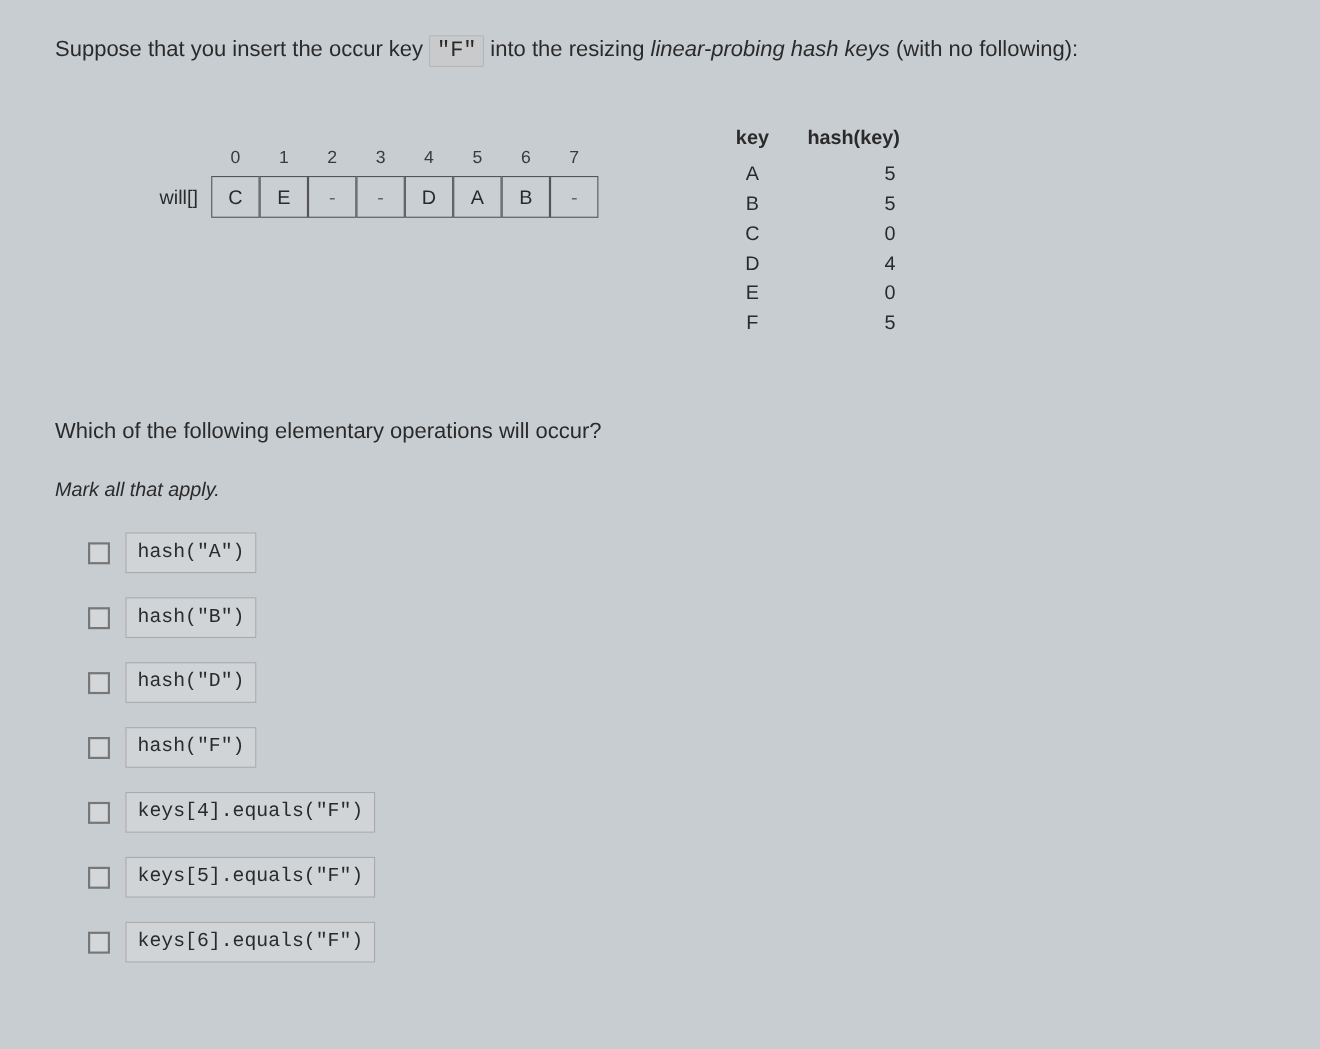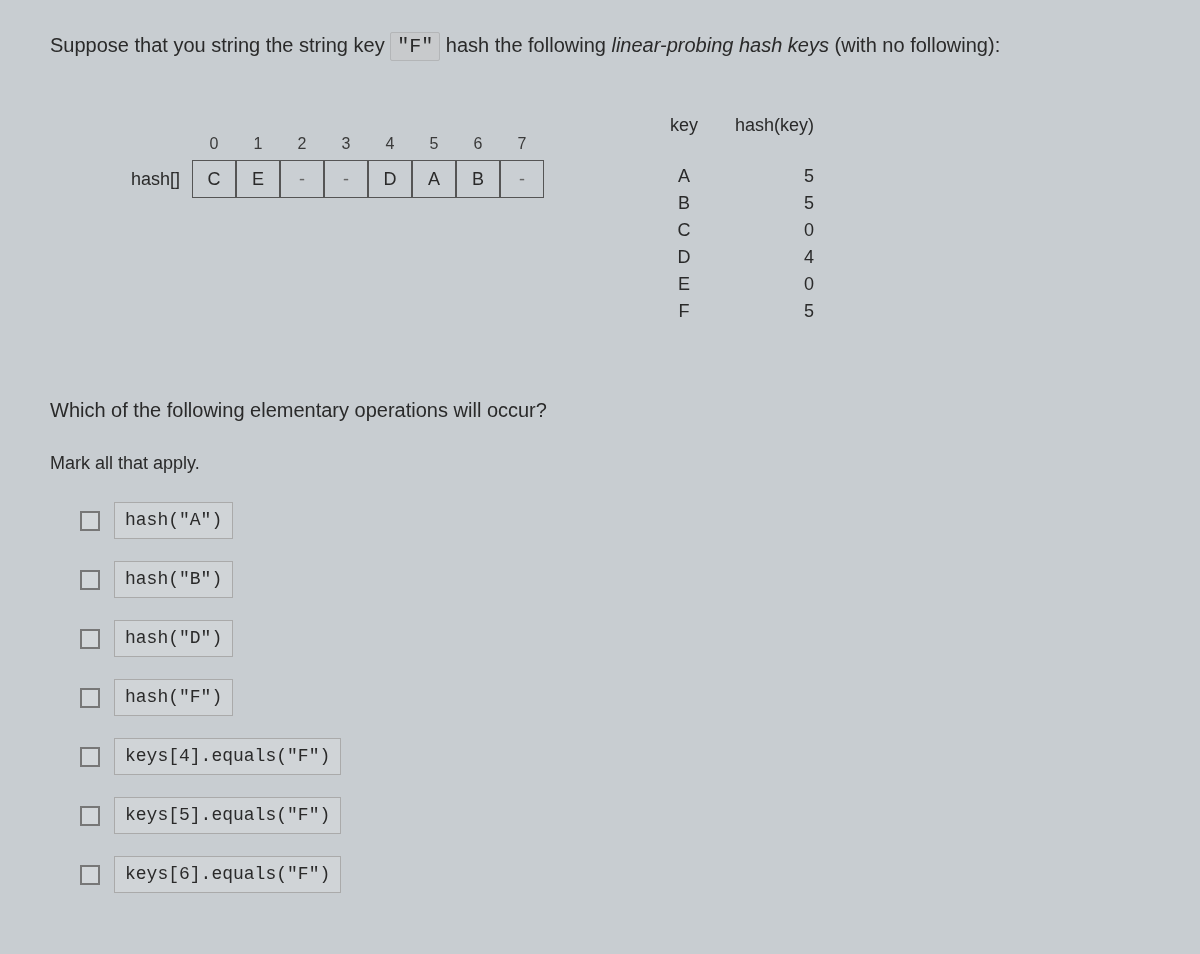--- a/index.html
+++ b/index.html
@@ -60,23 +60,23 @@
       align-items: center;
       justify-content: center;
       font-size: 18px;
       background: rgba(255,255,255,0.05);
     }
     .cell.empty { color: #666; }
     .hash-table { font-size: 18px; }
     .hash-table .hrow { display: flex; gap: 30px; }
     .hash-table .hrow span:first-child { width: 40px; text-align: center; }
     .hash-table .hrow span:last-child { width: 80px; text-align: right; }
-    .hash-table .header { font-weight: normal; margin-bottom: 24px; }
+    .hash-table .header { font-weight: bold; margin-bottom: 6px; }
     .question2 { font-size: 20px; margin-bottom: 25px; }
-    .instructions { margin-bottom: 25px; }
+    .instructions { font-style: italic; margin-bottom: 25px; }
     .options { padding-left: 30px; }
     .option {
       display: flex;
       align-items: center;
       gap: 14px;
       margin-bottom: 22px;
     }
     .checkbox {
       width: 20px;
       height: 20px;
@@ -89,42 +89,42 @@
       border: 1px solid #aaa;
       background: rgba(255,255,255,0.15);
       padding: 4px 10px;
       display: inline-block;
     }
   </style>
 </head>
 <body>
 
 <div class="prompt">
-  <span>Suppose that you string the string key </span>
+  <span>Suppose that you insert the occur key </span>
   <span class="code-key">"F"</span>
-  <span> hash the following </span>
+  <span> into the resizing </span>
   <span class="italic">linear-probing hash keys</span>
   <span> (with no following):</span>
 </div>
 
 <div class="diagram-area">
 
   <div class="array-block">
     <div class="indices">
       <span>0</span>
       <span>1</span>
       <span>2</span>
       <span>3</span>
       <span>4</span>
       <span>5</span>
       <span>6</span>
       <span>7</span>
     </div>
     <div class="keys-row">
-      <div class="keys-label">hash[]</div>
+      <div class="keys-label">will[]</div>
       <div class="cells">
         <div class="cell">C</div>
         <div class="cell">E</div>
         <div class="cell empty">-</div>
         <div class="cell empty">-</div>
         <div class="cell">D</div>
         <div class="cell">A</div>
         <div class="cell">B</div>
         <div class="cell empty">-</div>
       </div>

